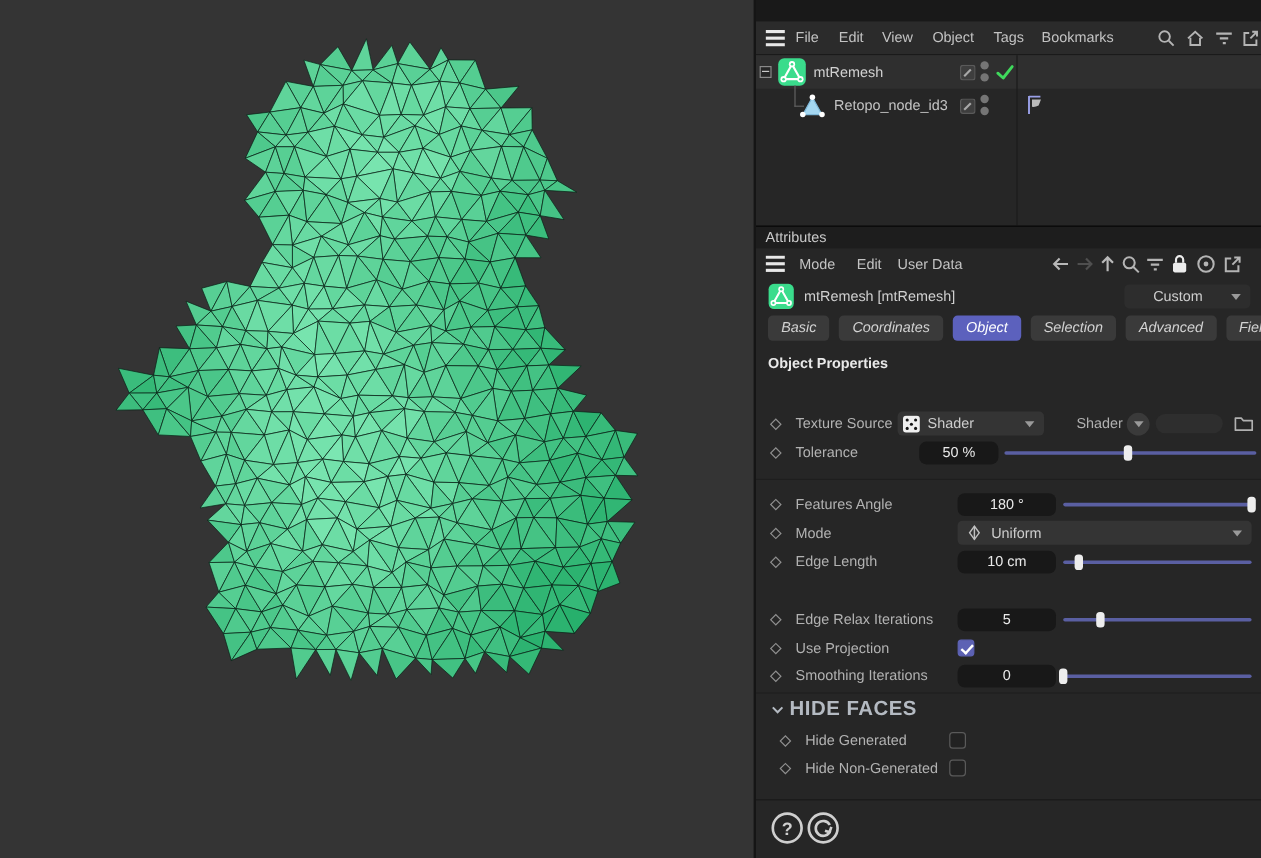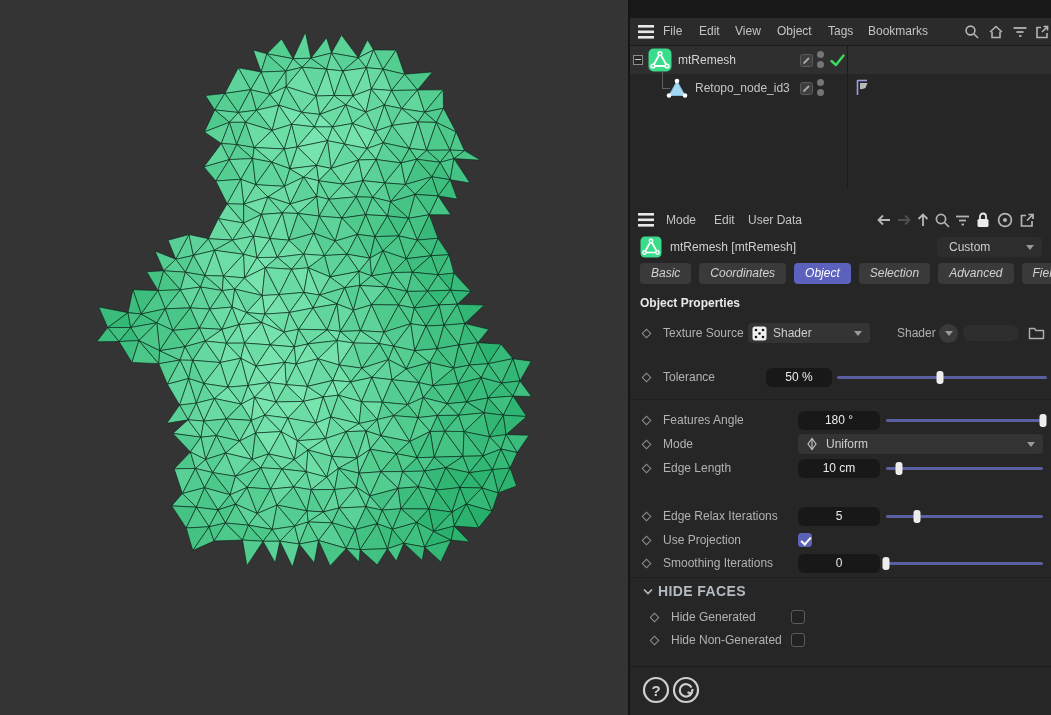--- a/index.html
+++ b/index.html
@@ -28,40 +28,40 @@
   .dots i{display:block;width:7px;height:7px;border-radius:50%;background:#757575;margin-bottom:3px;}
   
   #attr-title{left:0;top:188px;width:100%;height:19px;background:#1d1d1d;border-top:1px solid #080808;line-height:19px;color:#cacaca;}
   #attr-title span{margin-left:8px;}
   #attr-menubar{left:0;top:207px;width:100%;height:26px;background:#262626;}
   #attr-objrow{left:0;top:234px;width:100%;height:27px;}
   .dropdown{position:absolute;background:#343434;border-radius:4px;color:#cdcdcd;box-sizing:border-box;}
   .dropdown .dd-arrow{position:absolute;right:8px;top:50%;margin-top:-2px;width:0;height:0;
       border-left:4px solid transparent;border-right:4px solid transparent;border-top:5px solid #9a9a9a;}
   #preset-dd{left:307px;top:3px;width:105px;height:20px;background:#2d2d2d;}
-  #preset-dd .dd-text{position:absolute;left:12px;line-height:20px;}
+  #preset-dd .dd-text{position:absolute;left:24px;line-height:20px;}
   #attr-tabs{left:10px;top:263px;width:403px;height:24px;display:flex;gap:8px;}
   .tab{height:21px;line-height:21px;padding:0 11px;background:#3a3a3a;border-radius:4px;color:#d2d2d2;white-space:nowrap;font-style:italic;}
   .tab.active{background:#5c61bd;color:#ffffff;}
   #props-title{left:10px;top:296px;color:#e9e9e9;font-weight:bold;}
   .prow{position:absolute;left:0;width:421px;height:23px;}
   .pdiamond{position:absolute;left:13px;top:8px;width:7px;height:7px;border:1px solid #8f8f8f;transform:rotate(45deg);box-sizing:border-box;}
   .plabel{position:absolute;left:33px;top:0;height:23px;line-height:23px;color:#b2b2b2;white-space:nowrap;}
   .pfield{position:absolute;top:2px;height:19px;background:#181818;border-radius:6px;color:#eaeaea;
           text-align:center;line-height:19px;box-sizing:border-box;}
   .slider{position:absolute;top:2px;height:19px;}
   .slider .track{position:absolute;left:0;right:0;top:8px;height:3px;background:#5a5fa2;border-radius:2px;}
   .slider .handle{position:absolute;top:3px;width:7px;height:13px;background:#ededed;border-radius:3px;transform:translateX(-50%);}
   .cbox{position:absolute;top:4px;width:14px;height:14px;border-radius:3px;border:1px solid #5a5a5a;background:#222222;box-sizing:border-box;}
   .cbox.checked{background:#5d62b4;border-color:#5d62b4;}
   .cbox.checked::after{content:"";position:absolute;left:4px;top:1px;width:4px;height:8px;
       border:solid #ffffff;border-width:0 2px 2px 0;transform:rotate(42deg);}
   .sep{position:absolute;left:0;width:421px;height:1px;background:#1e1e1e;}
   #hide-faces-hdr{left:0;top:582px;width:421px;height:18px;}
-  #hide-faces-hdr .hf-title{position:absolute;left:28px;top:0;line-height:18px;font-weight:bold;font-size:14px;
+  #hide-faces-hdr .hf-title{position:absolute;left:28px;top:0;line-height:18px;font-weight:bold;font-size:17px;
       letter-spacing:.4px;color:#b4bac2;}
   #attr-footer{left:0;top:666px;width:421px;height:49px;border-top:1px solid #1a1a1a;}
   .icon{position:absolute;}
   .ibtn{cursor:pointer;}
 </style>
 </head>
 <body>
 <div id="app">
 
 <div id="viewport">
@@ -918,20 +918,23 @@
           </span>
       <svg class="icon ibtn" style="left:224px;top:4px" width="19" height="20">
         <path d="M3.5 2.5 H13" stroke="#9aa0e8" stroke-width="1.6" fill="none"></path>
         <path d="M3.5 2 V17" stroke="#9aa0e8" stroke-width="1.6" fill="none"></path>
         <path d="M6 5 H13.5 L11.5 10 Q8.5 11.5 6 11 Z" fill="#b9b9b9"></path>
       </svg>
     </div>
   </div>
   <div id="om-divider" class="abs"></div>
 
+  <div id="attr-title" class="abs">
+    <span>Attributes</span>
+  </div>
 
   <div id="attr-menubar" class="abs">
     <svg class="icon ibtn" style="left:8px;top:6px" width="18" height="14">
       <rect x="0" y="0" width="16" height="2.6" fill="#e8e8e8"></rect>
           <rect x="0" y="5.5" width="16" height="2.6" fill="#e8e8e8"></rect>
           <rect x="0" y="11" width="16" height="2.6" fill="#e8e8e8"></rect>
     </svg>
     <span class="menu-item" style="left:36px;height:26px;line-height:26px">Mode</span>
     <span class="menu-item" style="left:84px;height:26px;line-height:26px">Edit</span>
     <span class="menu-item" style="left:118px;height:26px;line-height:26px">User Data</span>
@@ -990,21 +993,21 @@
     <span class="tab">Coordinates</span>
     <span class="tab active">Object</span>
     <span class="tab">Selection</span>
     <span class="tab">Advanced</span>
     <span class="tab">Fields</span>
   </div>
 
   <div id="props-title" class="abs">Object Properties</div>
 
 
-  <div class="prow" style="top:322px">
+  <div class="prow" style="top:342px">
     <span class="pdiamond"></span>
     <span class="plabel">Texture Source</span>
     <div class="dropdown" style="left:118px;top:1px;width:122px;height:20px">
       <svg class="icon" style="left:4px;top:2.5px" width="15" height="15">
         <rect x="0.5" y="0.5" width="14" height="14" rx="2.5" fill="#f0f0f0"></rect>
         <circle cx="4" cy="4" r="1.3" fill="#151515"></circle>
             <circle cx="11" cy="4" r="1.3" fill="#151515"></circle>
             <circle cx="7.5" cy="7.5" r="1.3" fill="#151515"></circle>
             <circle cx="4" cy="11" r="1.3" fill="#151515"></circle>
             <circle cx="11" cy="11" r="1.3" fill="#151515"></circle>

